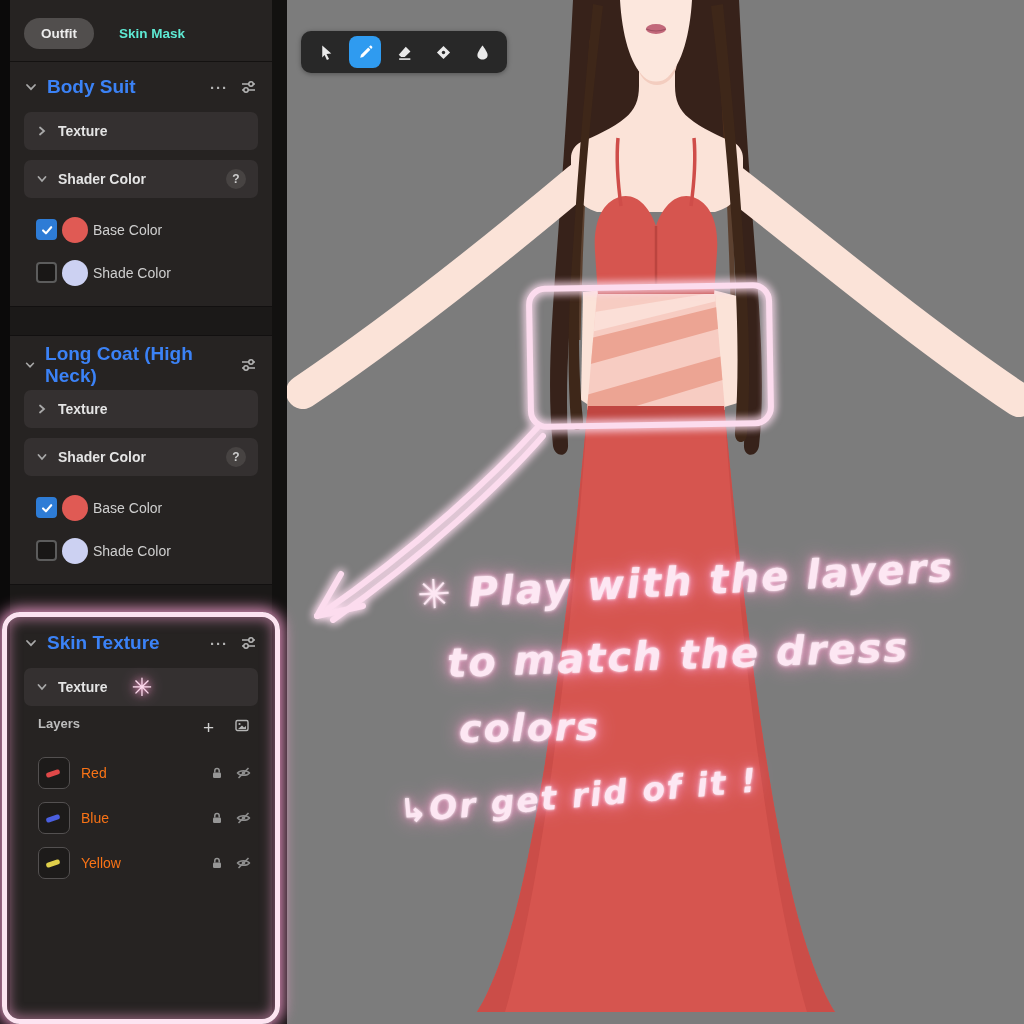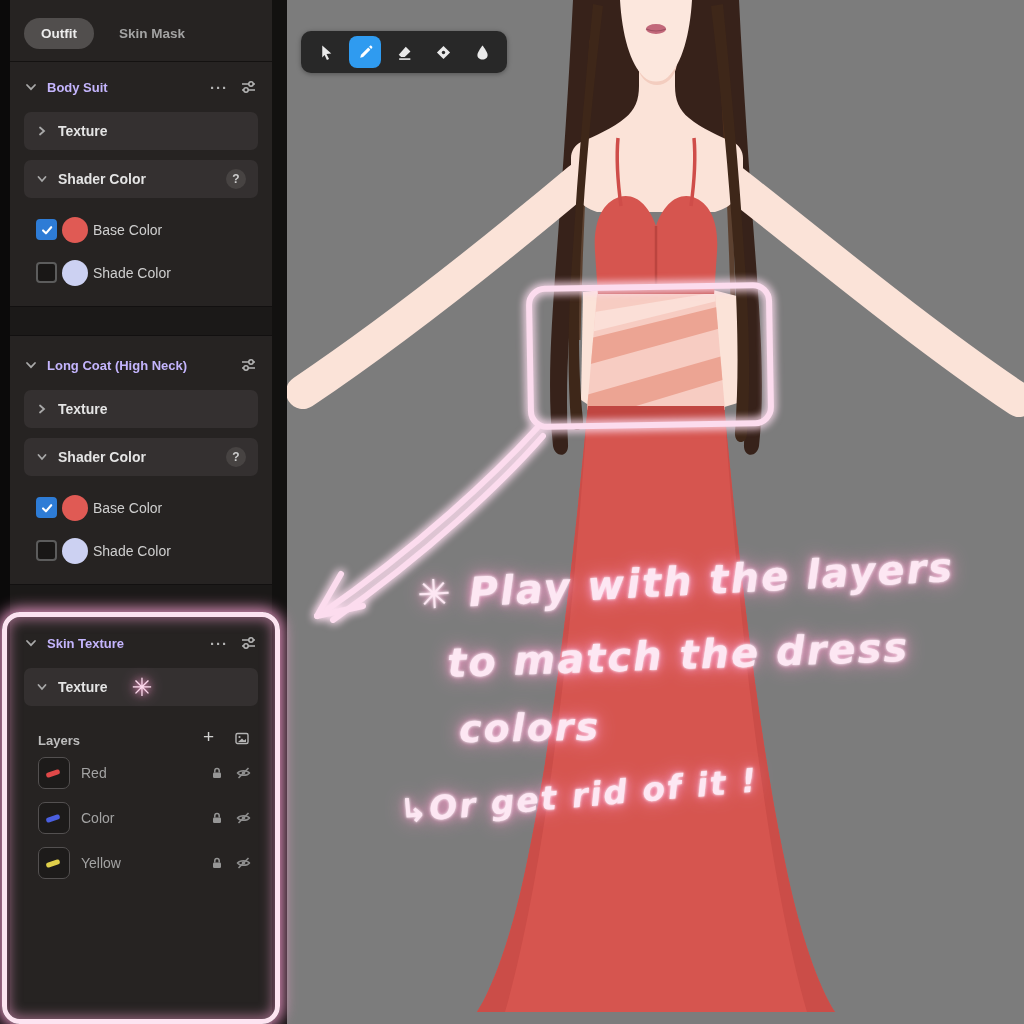--- a/index.html
+++ b/index.html
@@ -7,27 +7,27 @@
        font-family:"Liberation Sans",sans-serif;-webkit-font-smoothing:antialiased;}
   .app{position:relative;width:1024px;height:1024px;}
 
   
   .left-edge{position:absolute;left:0;top:0;width:10px;height:100%;background:#0b0a0a;}
   .sidebar{position:absolute;left:10px;top:0;width:262px;height:100%;background:#262322;
            box-sizing:border-box;padding:18px 14px;color:#d8d8d8;overflow:hidden;}
   .gap-strip{position:absolute;left:272px;top:0;width:15px;height:100%;background:#121110;}
 
   .tabs{display:flex;align-items:center;gap:8px;margin-bottom:12px;}
-  .tab{border:none;background:transparent;color:#a3a3a3;font-weight:700;font-size:13.5px;
+  .tab{border:none;background:transparent;color:#5eead4;font-weight:700;font-size:13.5px;
        padding:8px 17px;border-radius:17px;font-family:inherit;cursor:pointer;}
   .tab.active{background:#514e4d;color:#ececec;}
   .divider{height:1px;background:#141211;margin:0 -14px 8px;}
 
   .section-header{display:flex;align-items:center;gap:9px;height:34px;margin-top:4px;}
-  .section-title{font-weight:700;font-size:13px;color:#c4b5fd;}
+  .section-title{font-weight:700;font-size:19px;color:#3b82f6;}
   .spacer{flex:1;}
   .icon-btn{background:none;border:none;padding:2px;display:flex;align-items:center;cursor:pointer;}
   .dots{color:#b3b3b3;font-size:15px;font-weight:700;letter-spacing:1px;line-height:1;}
 
   .row-raised{display:flex;align-items:center;gap:10px;height:38px;background:#343030;
               border-radius:7px;padding:0 12px;margin:8px 0 10px;font-weight:700;
               font-size:14px;color:#e4e4e4;cursor:pointer;}
   .help{width:20px;height:20px;border-radius:50%;background:#474342;color:#cdcdcd;font-size:12px;
         font-weight:700;display:flex;align-items:center;justify-content:center;}
 
@@ -35,28 +35,28 @@
              font-size:14px;color:#cfcfcf;}
   .checkbox{width:21px;height:21px;border-radius:4px;background:#191716;border:2px solid #5c5c5c;
             box-sizing:border-box;display:flex;align-items:center;justify-content:center;cursor:pointer;}
   .checkbox.checked{background:#2e7cd6;border-color:#2e7cd6;}
   .swatch{width:26px;height:26px;border-radius:50%;cursor:pointer;}
 
   .section-gap{height:28px;margin:12px -14px;background:#1b1918;
                border-top:1px solid #121010;border-bottom:1px solid #121010;}
 
   .layers-wrap{margin-left:10px;}
-  .layers-header{display:flex;align-items:flex-end;height:32px;margin-top:4px;color:#bdbdbd;
+  .layers-header{display:flex;align-items:flex-start;height:32px;margin-top:4px;color:#bdbdbd;
                  font-weight:700;font-size:13px;padding:0 6px 0 4px;gap:16px;}
   .plus-btn{color:#d0d0d0;font-size:19px;font-weight:400;line-height:1;}
   .layer-row{display:flex;align-items:center;gap:11px;height:40px;margin:5px 0;padding:0 6px 0 4px;cursor:pointer;}
   .thumb{width:30px;height:30px;border-radius:7px;background:#1d1b1a;border:1px solid #535050;
          position:relative;flex:0 0 auto;}
   .mark{position:absolute;left:7px;top:13px;width:14px;height:5px;border-radius:2px;transform:rotate(-18deg);}
-  .layer-label{font-size:14px;color:#a3a3a3;}
+  .layer-label{font-size:14px;color:#f97316;}
   .licon{display:flex;align-items:center;}
 
   .star-anno{color:#fcd9ec;font-size:25px;margin-left:14px;font-weight:400;font-style:normal;
              text-shadow:0 0 7px #f693c6,0 0 15px #f693c6;}
 
   
   .canvas{position:absolute;left:287px;top:0;width:737px;height:1024px;background:#7c7c7c;overflow:hidden;}
   .character,.glow-svg{position:absolute;left:0;top:0;}
   .character{z-index:1;}
   .glow-svg{z-index:20;pointer-events:none;}
@@ -246,21 +246,21 @@
                 <path d="M2 8 C4.2 5 11.8 5 14 8 C11.8 11 4.2 11 2 8 Z" stroke="#8e8e8e" fill="none" stroke-width="1.4"></path>
                 <circle cx="8" cy="8" r="1.8" fill="#8e8e8e"></circle>
                 <line x1="3" y1="13" x2="13" y2="3" stroke="#8e8e8e" stroke-width="1.6"></line>
               </svg>
             </span>
         </div>
         <div class="layer-row">
           <span class="thumb">
               <i class="mark" style="background-color: rgb(74, 95, 224);"></i>
             </span>
-          <span class="layer-label">Color</span>
+          <span class="layer-label">Blue</span>
           <span class="spacer"></span>
           <span class="licon">
               <svg width="14" height="14" viewBox="0 0 14 14">
                 <rect x="3" y="6.5" width="8" height="5.5" rx="1.2" fill="#969696"></rect>
                 <path d="M4.8 6.5 V4.8 A2.2 2.2 0 0 1 9.2 4.8 V6.5" stroke="#969696" fill="none" stroke-width="1.5"></path>
               </svg>
             </span>
           <span class="licon">
               <svg width="17" height="16" viewBox="0 0 16 16">
                 <path d="M2 8 C4.2 5 11.8 5 14 8 C11.8 11 4.2 11 2 8 Z" stroke="#8e8e8e" fill="none" stroke-width="1.4"></path>

